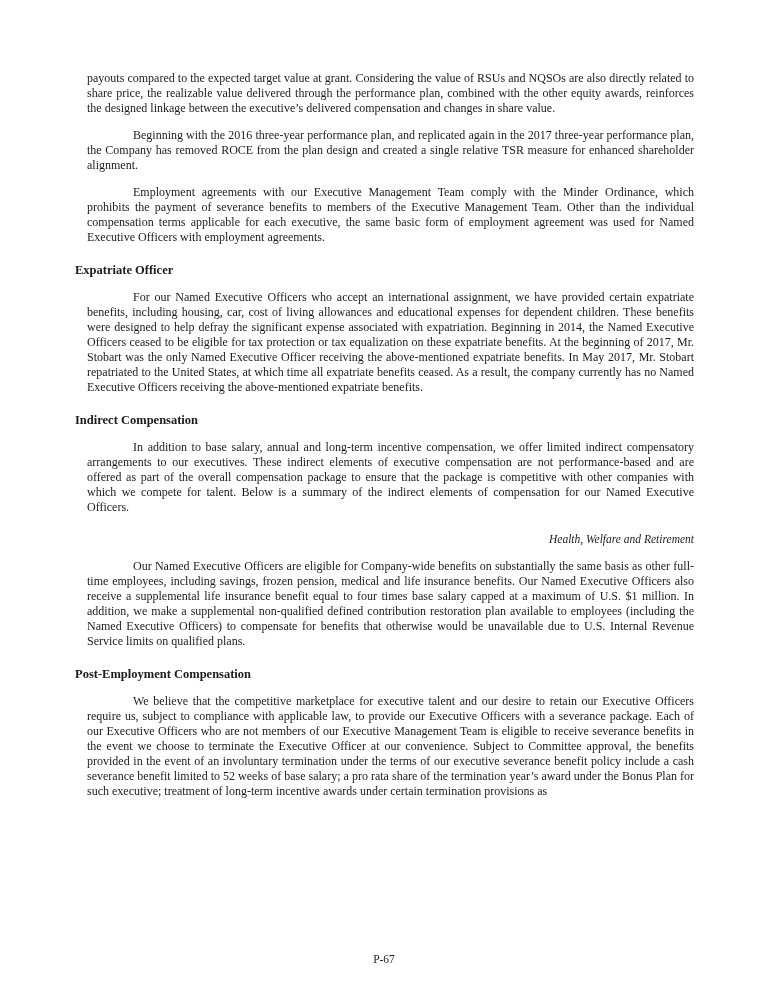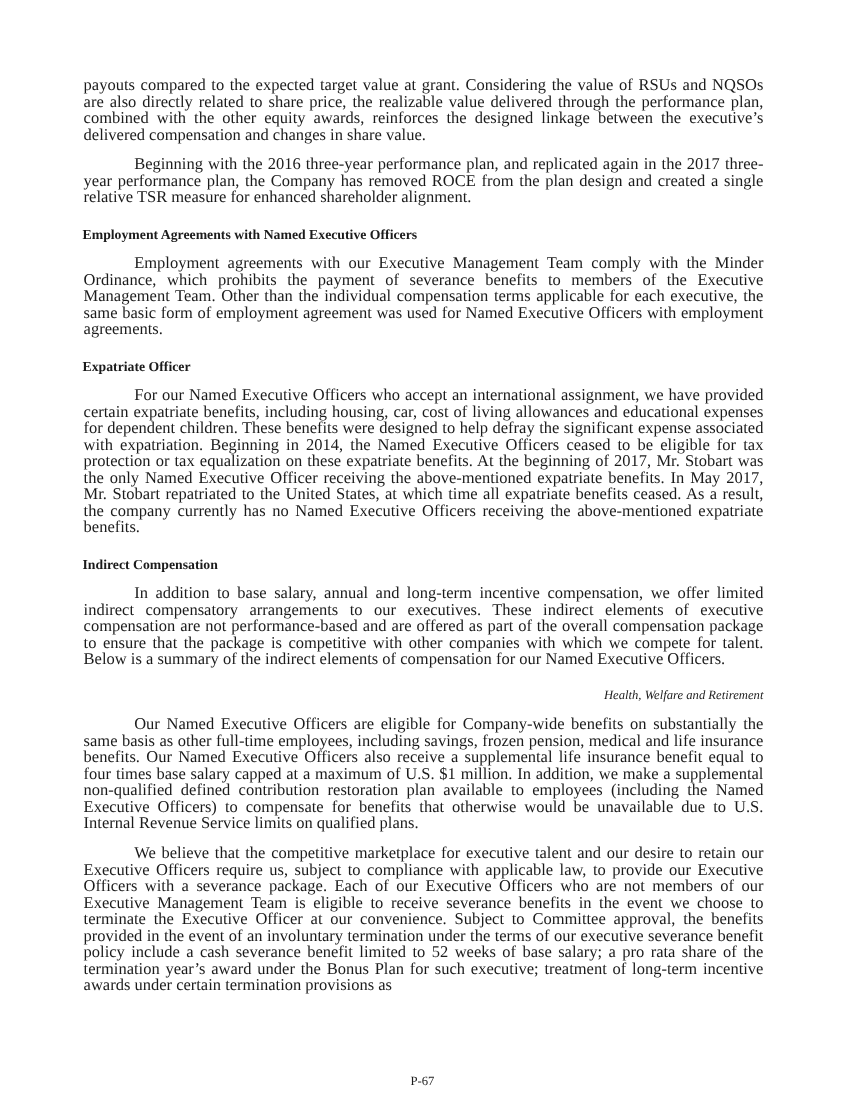--- a/index.html
+++ b/index.html
@@ -15,22 +15,22 @@
     position: relative;
     overflow: hidden;
   }
   .page {
     position: absolute;
     top: 71px;
     left: 75px;
     width: 619px;
   }
   .para {
-    margin: 0 0 12px 1px;
-    font-size: 15px;
+    margin: 0 0 12px 12px;
+    font-size: 12px;
     line-height: 15px;
     text-align: justify;
   }
   .para.indent {
     text-indent: 46px;
   }
   h2.heading {
     font-size: 12.5px;
     line-height: 16px;
     font-weight: bold;
@@ -46,49 +46,48 @@
     text-align: right;
   }
   .footer {
     position: absolute;
     left: 0;
     right: 0;
     top: 952px;
     text-align: center;
     font-size: 11.5px;
     line-height: 15px;
-    margin-top: 24px;
   }
 </style>
 </head>
 <body>
 
 <main class="page">
 
   <p class="para">payouts compared to the expected target value at grant. Considering the value of RSUs and NQSOs are also directly related to share price, the realizable value delivered through the performance plan, combined with the other equity awards, reinforces the designed linkage between the executive’s delivered compensation and changes in share value.</p>
 
   <p class="para indent">Beginning with the 2016 three-year performance plan, and replicated again in the 2017 three-year performance plan, the Company has removed ROCE from the plan design and created a single relative TSR measure for enhanced shareholder alignment.</p>
 
-  <h2 class="heading">Employment Agreements with Named Executive Officers</h2>
 
   <p class="para indent">Employment agreements with our Executive Management Team comply with the Minder Ordinance, which prohibits the payment of severance benefits to members of the Executive Management Team. Other than the individual compensation terms applicable for each executive, the same basic form of employment agreement was used for Named Executive Officers with employment agreements.</p>
 
   <h2 class="heading">Expatriate Officer</h2>
 
   <p class="para indent">For our Named Executive Officers who accept an international assignment, we have provided certain expatriate benefits, including housing, car, cost of living allowances and educational expenses for dependent children. These benefits were designed to help defray the significant expense associated with expatriation. Beginning in 2014, the Named Executive Officers ceased to be eligible for tax protection or tax equalization on these expatriate benefits. At the beginning of 2017, Mr. Stobart was the only Named Executive Officer receiving the above-mentioned expatriate benefits. In May 2017, Mr. Stobart repatriated to the United States, at which time all expatriate benefits ceased. As a result, the company currently has no Named Executive Officers receiving the above-mentioned expatriate benefits.</p>
 
 
   <h2 class="heading">Indirect Compensation</h2>
 
   <p class="para indent">In addition to base salary, annual and long-term incentive compensation, we offer limited indirect compensatory arrangements to our executives. These indirect elements of executive compensation are not performance-based and are offered as part of the overall compensation package to ensure that the package is competitive with other companies with which we compete for talent. Below is a summary of the indirect elements of compensation for our Named Executive Officers.</p>
 
   <h3 class="subheading">Health, Welfare and Retirement</h3>
 
   <p class="para indent">Our Named Executive Officers are eligible for Company-wide benefits on substantially the same basis as other full-time employees, including savings, frozen pension, medical and life insurance benefits. Our Named Executive Officers also receive a supplemental life insurance benefit equal to four times base salary capped at a maximum of U.S. $1 million. In addition, we make a supplemental non-qualified defined contribution restoration plan available to employees (including the Named Executive Officers) to compensate for benefits that otherwise would be unavailable due to U.S. Internal Revenue Service limits on qualified plans.</p>
 
 
 
+  <h2 class="heading">Post-Employment Compensation</h2>
 
   <p class="para indent">We believe that the competitive marketplace for executive talent and our desire to retain our Executive Officers require us, subject to compliance with applicable law, to provide our Executive Officers with a severance package. Each of our Executive Officers who are not members of our Executive Management Team is eligible to receive severance benefits in the event we choose to terminate the Executive Officer at our convenience. Subject to Committee approval, the benefits provided in the event of an involuntary termination under the terms of our executive severance benefit policy include a cash severance benefit limited to 52 weeks of base salary; a pro rata share of the termination year’s award under the Bonus Plan for such executive; treatment of long-term incentive awards under certain termination provisions as</p>
 
 </main>
 
 <footer class="footer">P-67</footer>
 
 </body></html>

